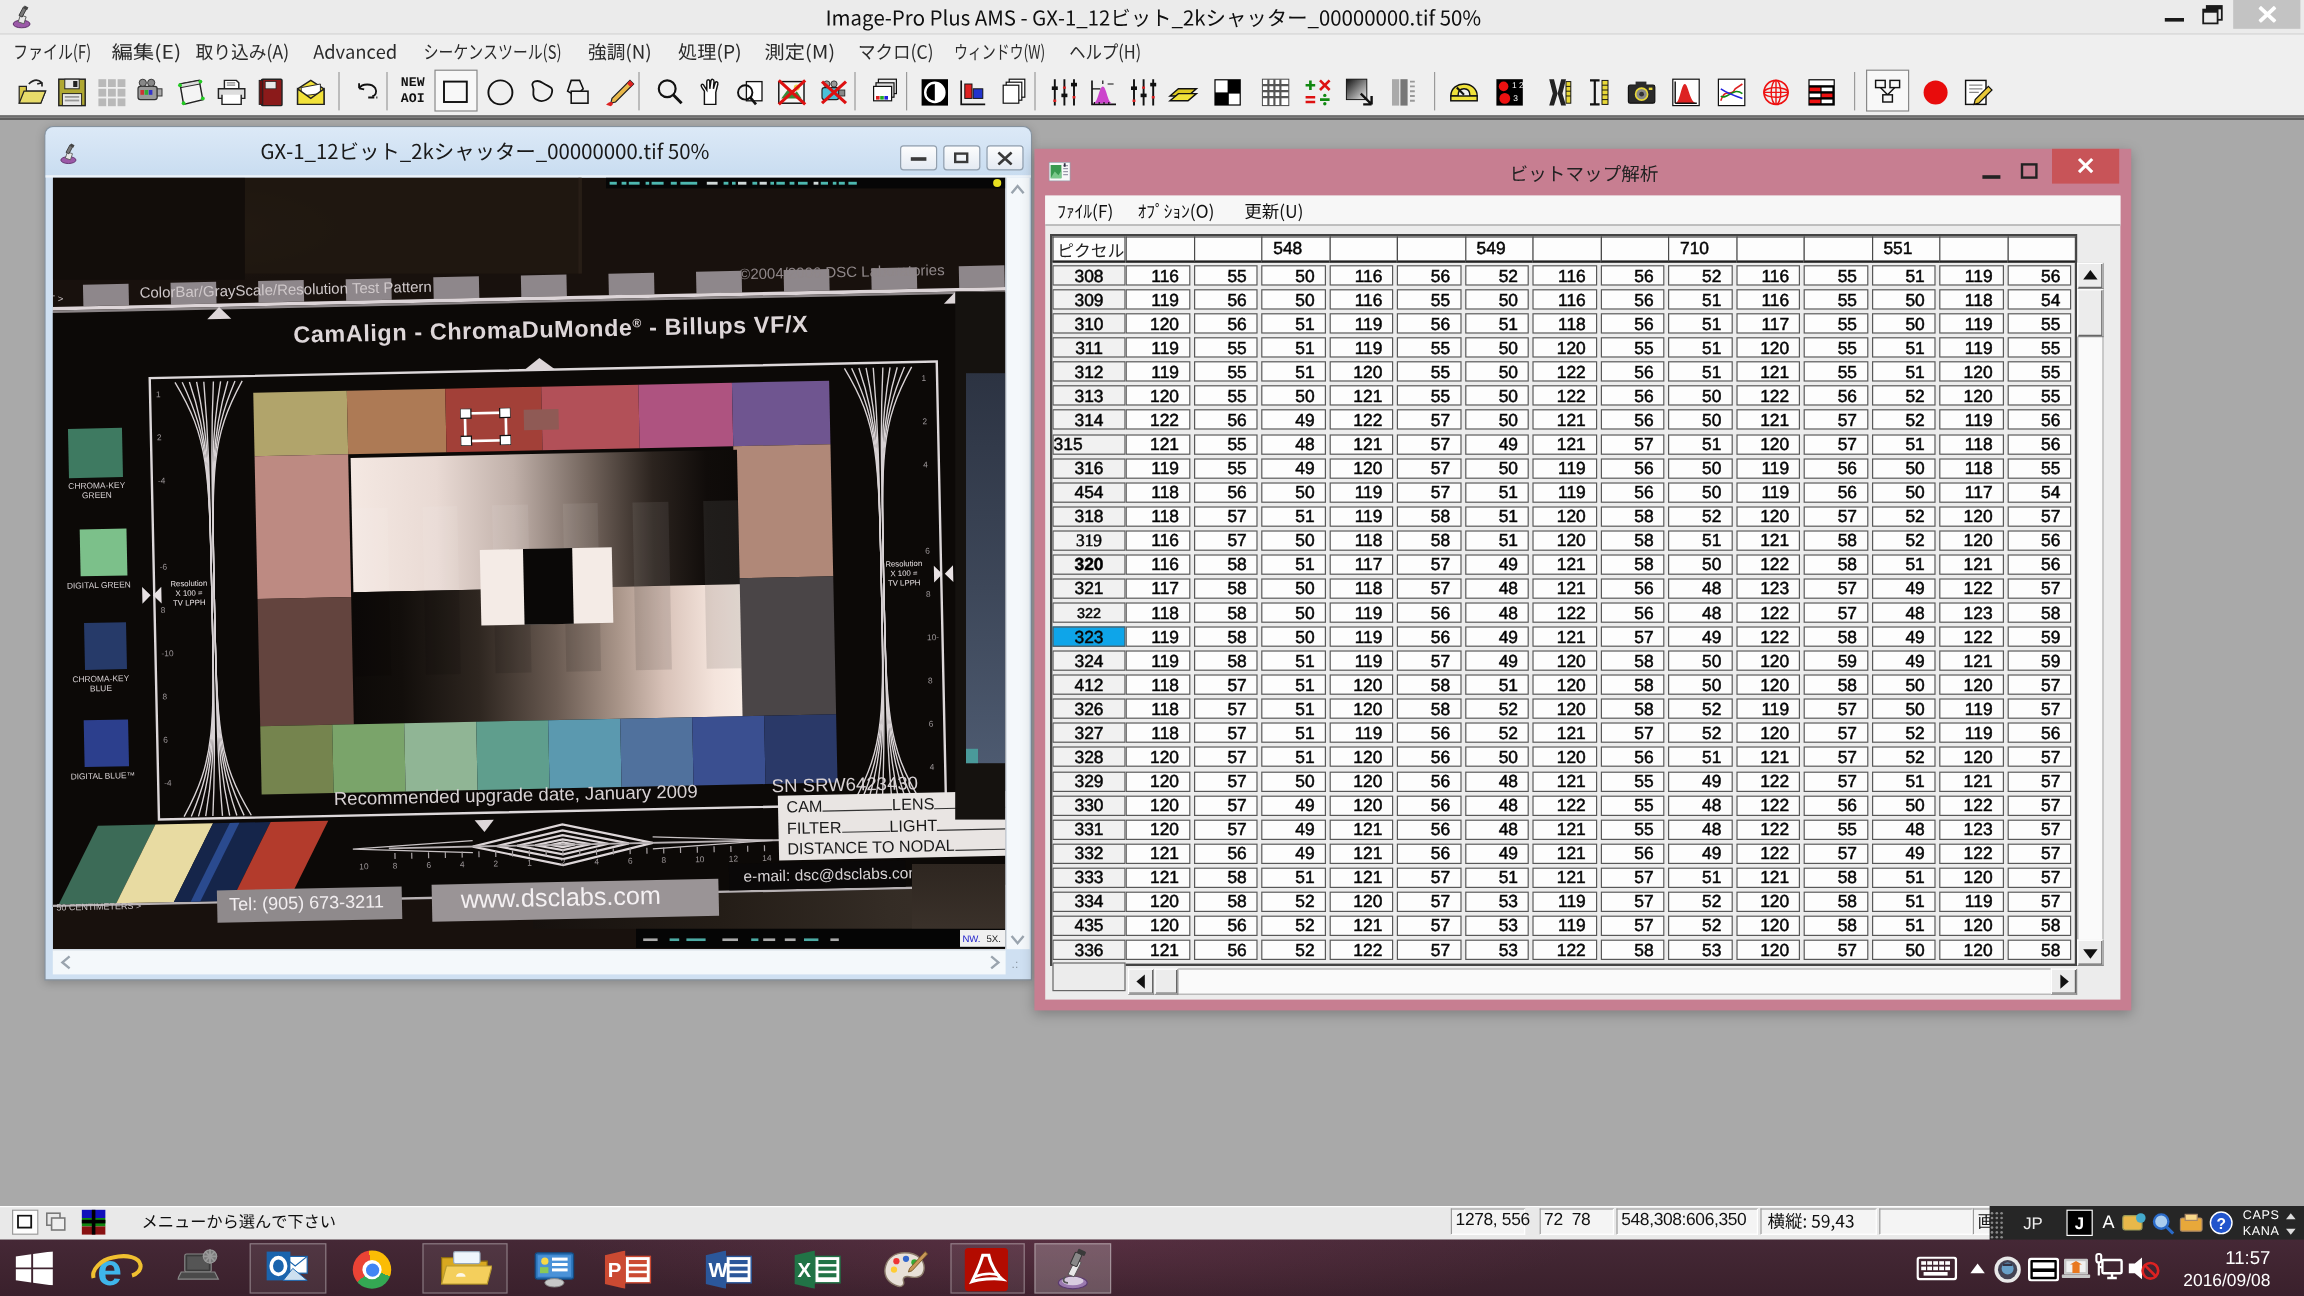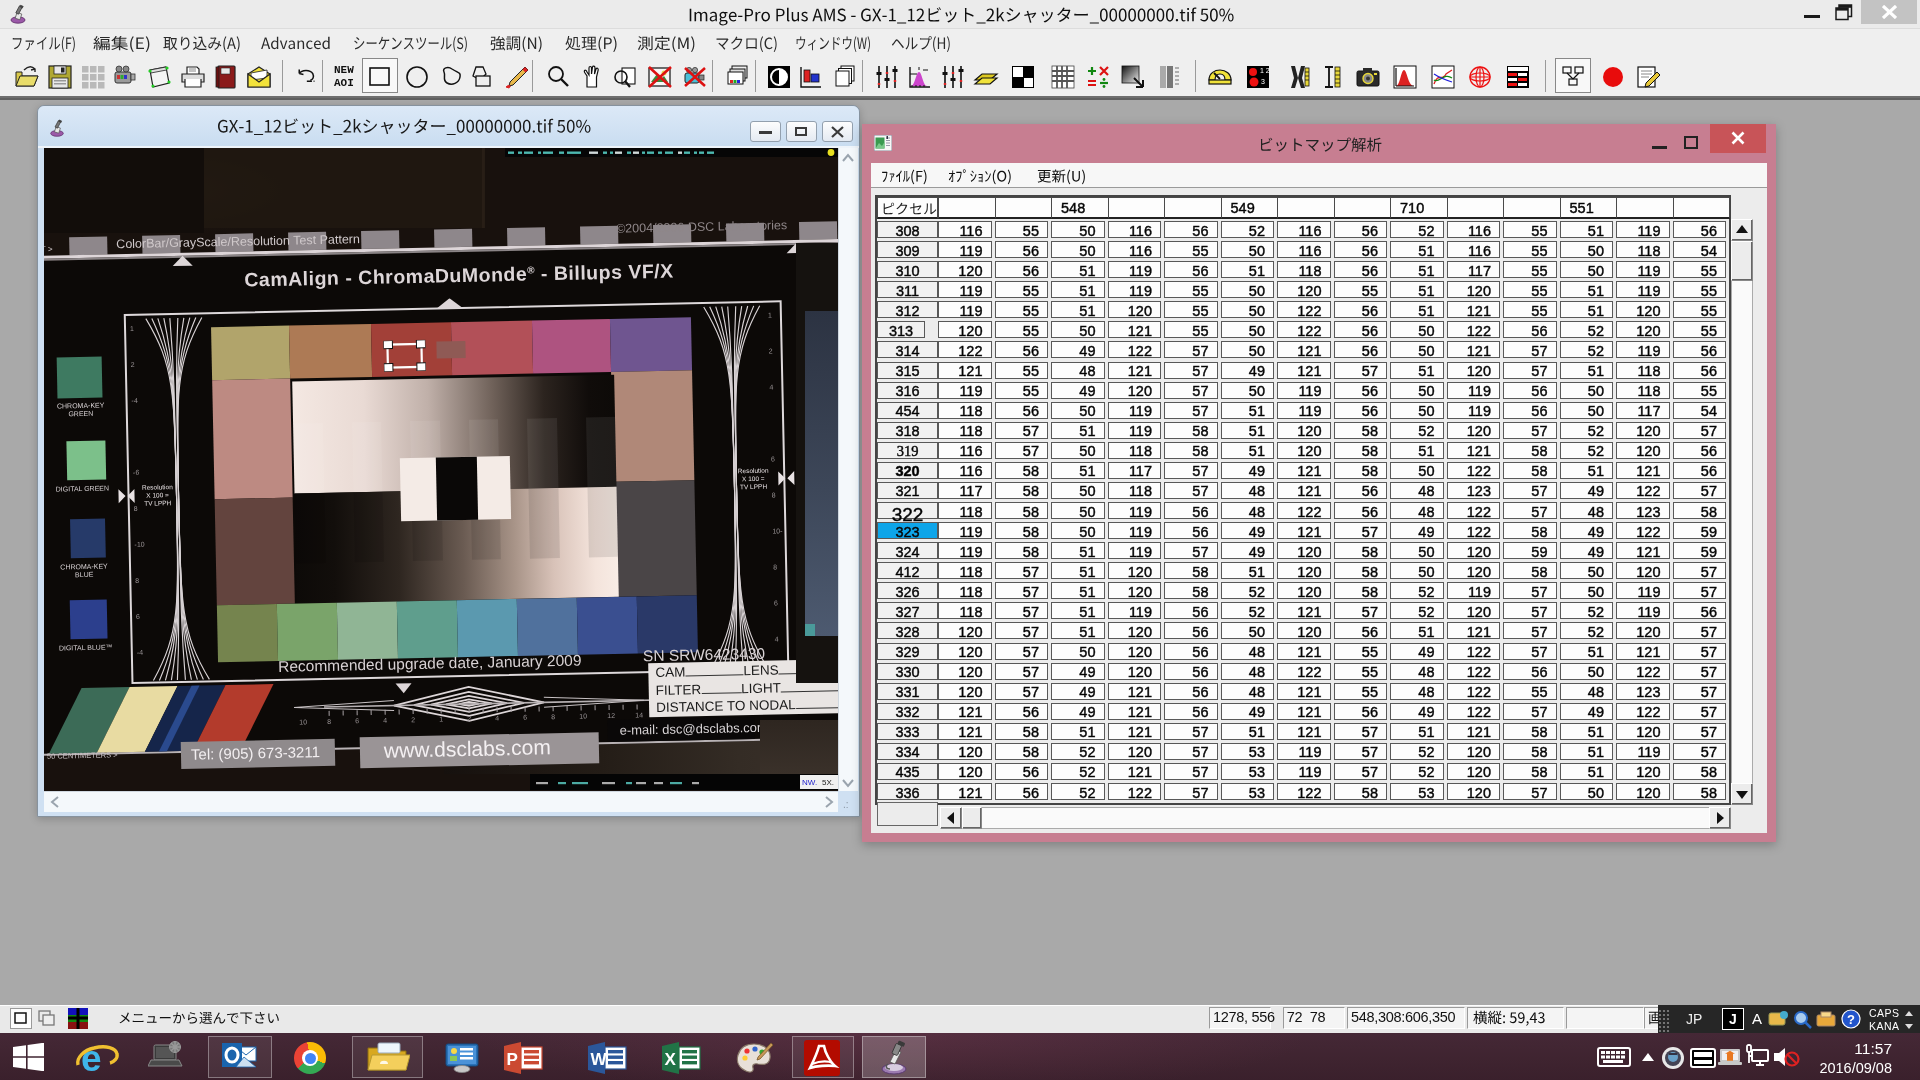--- a/index.html
+++ b/index.html
@@ -895,21 +895,21 @@
     </div>
     <div class="ab" style="left:1559.5px;top:301.3px;width:53.5px;height:17.1px;background:#fdfdfd;border:1px solid #585858;">
       <div style="position:absolute;right:8px;top:0.5px;font-size:14.5px;letter-spacing:0px;color:#000;-webkit-text-stroke:0.45px #111;">51</div>
     </div>
     <div class="ab" style="left:1616.0px;top:301.3px;width:53.5px;height:17.1px;background:#fdfdfd;border:1px solid #585858;">
       <div style="position:absolute;right:8px;top:0.5px;font-size:14.5px;letter-spacing:0px;color:#000;-webkit-text-stroke:0.45px #111;">120</div>
     </div>
     <div class="ab" style="left:1672.5px;top:301.3px;width:53.5px;height:17.1px;background:#fdfdfd;border:1px solid #585858;">
       <div style="position:absolute;right:8px;top:0.5px;font-size:14.5px;letter-spacing:0px;color:#000;-webkit-text-stroke:0.45px #111;">55</div>
     </div>
-    <div class="ab" style="left:877.0px;top:321.4px;width:48px;height:17.1px;background:#f1f1f1;border:1px solid #585858;">
+    <div class="ab" style="left:877.0px;top:321.4px;width:61.0px;height:17.1px;background:#f1f1f1;border:1px solid #585858;">
       <div style="position:absolute;left:0;top:0.5px;width:100%;text-align:center;font-size:14.5px;color:#000;-webkit-text-stroke:0.45px #111;">313</div>
     </div>
     <div class="ab" style="left:938.0px;top:321.4px;width:53.5px;height:17.1px;background:#fdfdfd;border:1px solid #585858;">
       <div style="position:absolute;right:8px;top:0.5px;font-size:14.5px;letter-spacing:0px;color:#000;-webkit-text-stroke:0.45px #111;">120</div>
     </div>
     <div class="ab" style="left:994.5px;top:321.4px;width:53.5px;height:17.1px;background:#fdfdfd;border:1px solid #585858;">
       <div style="position:absolute;right:8px;top:0.5px;font-size:14.5px;letter-spacing:0px;color:#000;-webkit-text-stroke:0.45px #111;">55</div>
     </div>
     <div class="ab" style="left:1051.0px;top:321.4px;width:53.5px;height:17.1px;background:#fdfdfd;border:1px solid #585858;">
       <div style="position:absolute;right:8px;top:0.5px;font-size:14.5px;letter-spacing:0px;color:#000;-webkit-text-stroke:0.45px #111;">50</div>
@@ -986,21 +986,21 @@
     <div class="ab" style="left:1559.5px;top:341.4px;width:53.5px;height:17.1px;background:#fdfdfd;border:1px solid #585858;">
       <div style="position:absolute;right:8px;top:0.5px;font-size:14.5px;letter-spacing:0px;color:#000;-webkit-text-stroke:0.45px #111;">52</div>
     </div>
     <div class="ab" style="left:1616.0px;top:341.4px;width:53.5px;height:17.1px;background:#fdfdfd;border:1px solid #585858;">
       <div style="position:absolute;right:8px;top:0.5px;font-size:14.5px;letter-spacing:0px;color:#000;-webkit-text-stroke:0.45px #111;">119</div>
     </div>
     <div class="ab" style="left:1672.5px;top:341.4px;width:53.5px;height:17.1px;background:#fdfdfd;border:1px solid #585858;">
       <div style="position:absolute;right:8px;top:0.5px;font-size:14.5px;letter-spacing:0px;color:#000;-webkit-text-stroke:0.45px #111;">56</div>
     </div>
     <div class="ab" style="left:877.0px;top:361.5px;width:61.0px;height:17.1px;background:#f1f1f1;border:1px solid #585858;">
-      <div style="position:absolute;left:0;top:0.5px;width:100%;text-align:center;font-size:14.5px;color:#000;-webkit-text-stroke:0.45px #111;">315</div>
+      <div style="position:absolute;left:0;top:0.5px;width:100%;font-size:14.5px;color:#000;-webkit-text-stroke:0.45px #111;">315</div>
     </div>
     <div class="ab" style="left:938.0px;top:361.5px;width:53.5px;height:17.1px;background:#fdfdfd;border:1px solid #585858;">
       <div style="position:absolute;right:8px;top:0.5px;font-size:14.5px;letter-spacing:0px;color:#000;-webkit-text-stroke:0.45px #111;">121</div>
     </div>
     <div class="ab" style="left:994.5px;top:361.5px;width:53.5px;height:17.1px;background:#fdfdfd;border:1px solid #585858;">
       <div style="position:absolute;right:8px;top:0.5px;font-size:14.5px;letter-spacing:0px;color:#000;-webkit-text-stroke:0.45px #111;">55</div>
     </div>
     <div class="ab" style="left:1051.0px;top:361.5px;width:53.5px;height:17.1px;background:#fdfdfd;border:1px solid #585858;">
       <div style="position:absolute;right:8px;top:0.5px;font-size:14.5px;letter-spacing:0px;color:#000;-webkit-text-stroke:0.45px #111;">48</div>
     </div>
@@ -1301,21 +1301,21 @@
     <div class="ab" style="left:1559.5px;top:481.9px;width:53.5px;height:17.1px;background:#fdfdfd;border:1px solid #585858;">
       <div style="position:absolute;right:8px;top:0.5px;font-size:14.5px;letter-spacing:0px;color:#000;-webkit-text-stroke:0.45px #111;">49</div>
     </div>
     <div class="ab" style="left:1616.0px;top:481.9px;width:53.5px;height:17.1px;background:#fdfdfd;border:1px solid #585858;">
       <div style="position:absolute;right:8px;top:0.5px;font-size:14.5px;letter-spacing:0px;color:#000;-webkit-text-stroke:0.45px #111;">122</div>
     </div>
     <div class="ab" style="left:1672.5px;top:481.9px;width:53.5px;height:17.1px;background:#fdfdfd;border:1px solid #585858;">
       <div style="position:absolute;right:8px;top:0.5px;font-size:14.5px;letter-spacing:0px;color:#000;-webkit-text-stroke:0.45px #111;">57</div>
     </div>
     <div class="ab" style="left:877.0px;top:502.0px;width:61.0px;height:17.1px;background:#f1f1f1;border:1px solid #585858;">
-      <div style="position:absolute;left:0;top:0.5px;width:100%;text-align:center;font-size:19px;color:#000;-webkit-text-stroke:0.45px #111;">322</div>
+      <div style="position:absolute;left:0;top:0.5px;width:100%;text-align:center;font-size:12px;color:#000;-webkit-text-stroke:0.45px #111;">322</div>
     </div>
     <div class="ab" style="left:938.0px;top:502.0px;width:53.5px;height:17.1px;background:#fdfdfd;border:1px solid #585858;">
       <div style="position:absolute;right:8px;top:0.5px;font-size:14.5px;letter-spacing:0px;color:#000;-webkit-text-stroke:0.45px #111;">118</div>
     </div>
     <div class="ab" style="left:994.5px;top:502.0px;width:53.5px;height:17.1px;background:#fdfdfd;border:1px solid #585858;">
       <div style="position:absolute;right:8px;top:0.5px;font-size:14.5px;letter-spacing:0px;color:#000;-webkit-text-stroke:0.45px #111;">58</div>
     </div>
     <div class="ab" style="left:1051.0px;top:502.0px;width:53.5px;height:17.1px;background:#fdfdfd;border:1px solid #585858;">
       <div style="position:absolute;right:8px;top:0.5px;font-size:14.5px;letter-spacing:0px;color:#000;-webkit-text-stroke:0.45px #111;">50</div>
     </div>

